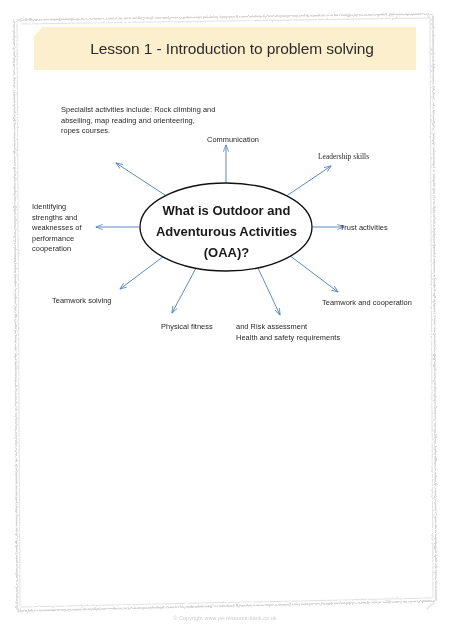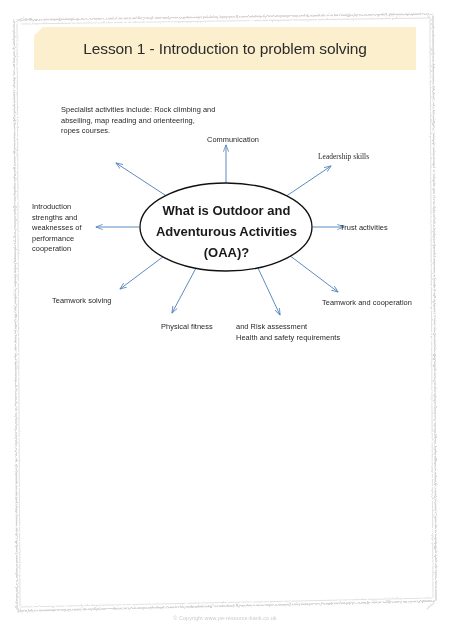--- a/index.html
+++ b/index.html
@@ -34,21 +34,21 @@
     left: 34px;
     top: 27px;
     width: 382px;
     height: 43px;
     background: #fcefcd;
     -webkit-clip-path: polygon(9px 0, 100% 0, 100% 100%, 0 100%, 0 9px);
     clip-path: polygon(9px 0, 100% 0, 100% 100%, 0 100%, 0 9px);
   }
   .title-banner-inner {
     position: absolute;
-    left: 0; top: 0;
+    left: 7px; top: 0;
     width: 382px; height: 43px;
     background: #fcefcd;
     -webkit-clip-path: polygon(0 0, calc(100% - 9px) 0, 100% 9px, 100% 100%, 0 100%);
     clip-path: polygon(0 0, calc(100% - 9px) 0, 100% 9px, 100% 100%, 0 100%);
     display: flex;
     align-items: center;
     justify-content: center;
   }
   .title-text {
     font-family: "Liberation Sans", sans-serif;
@@ -196,21 +196,21 @@
   <div class="node-label" style="left:236px; top:322px; width:125px;">
     <div>and Risk assessment</div>
     <div>Health and safety requirements</div>
   </div>
 
   <div class="node-label" style="left:128px; top:322px;padding-left:33px;">Physical fitness</div>
 
   <div class="node-label" style="left:52px; top:296px;">Teamwork solving</div>
 
   <div class="node-label" style="left:32px; top:202px; width:60px;">
-    <div>Introduction</div>
+    <div>Identifying</div>
     <div>strengths and</div>
     <div>weaknesses of</div>
     <div>performance</div>
     <div>cooperation</div>
   </div>
 
   <div class="footer-copyright">© Copyright www.pe-resource-bank.co.uk</div>
 
 </div>
 

